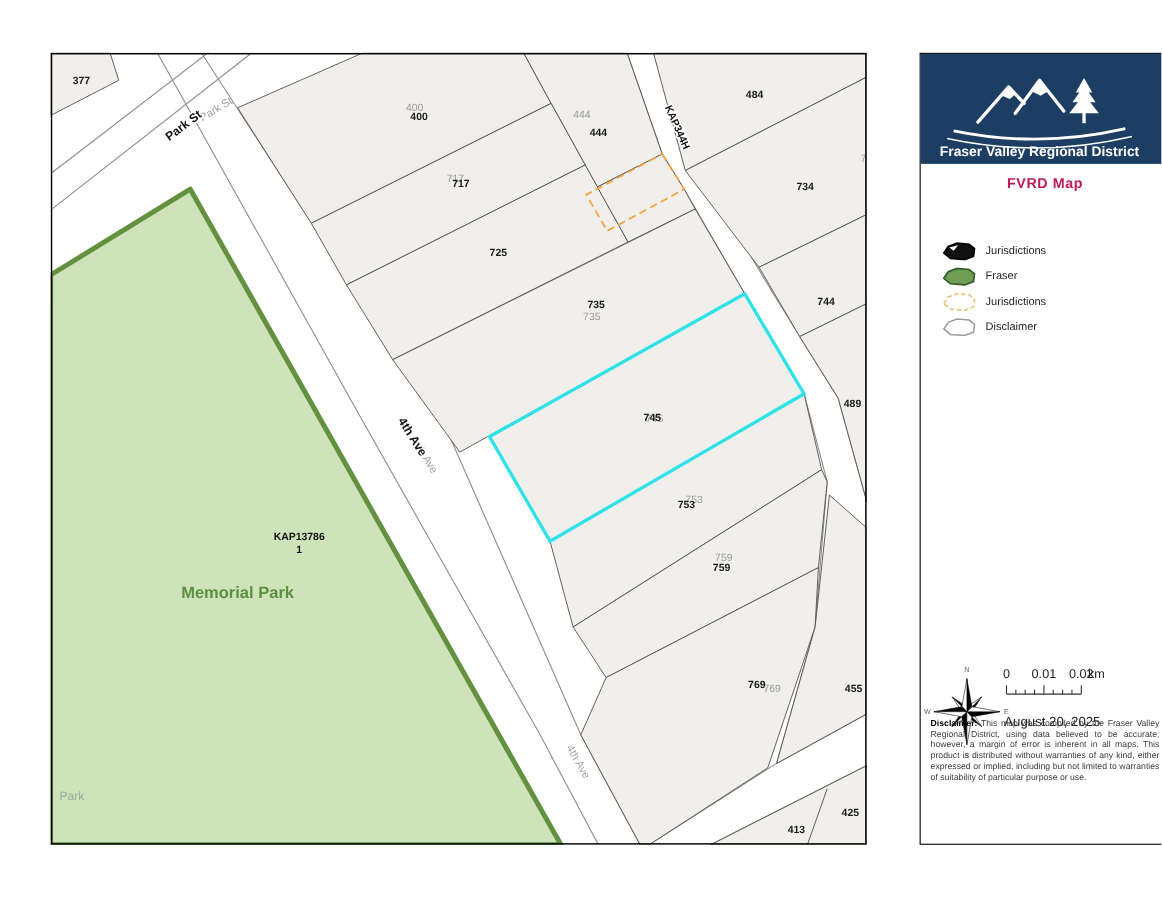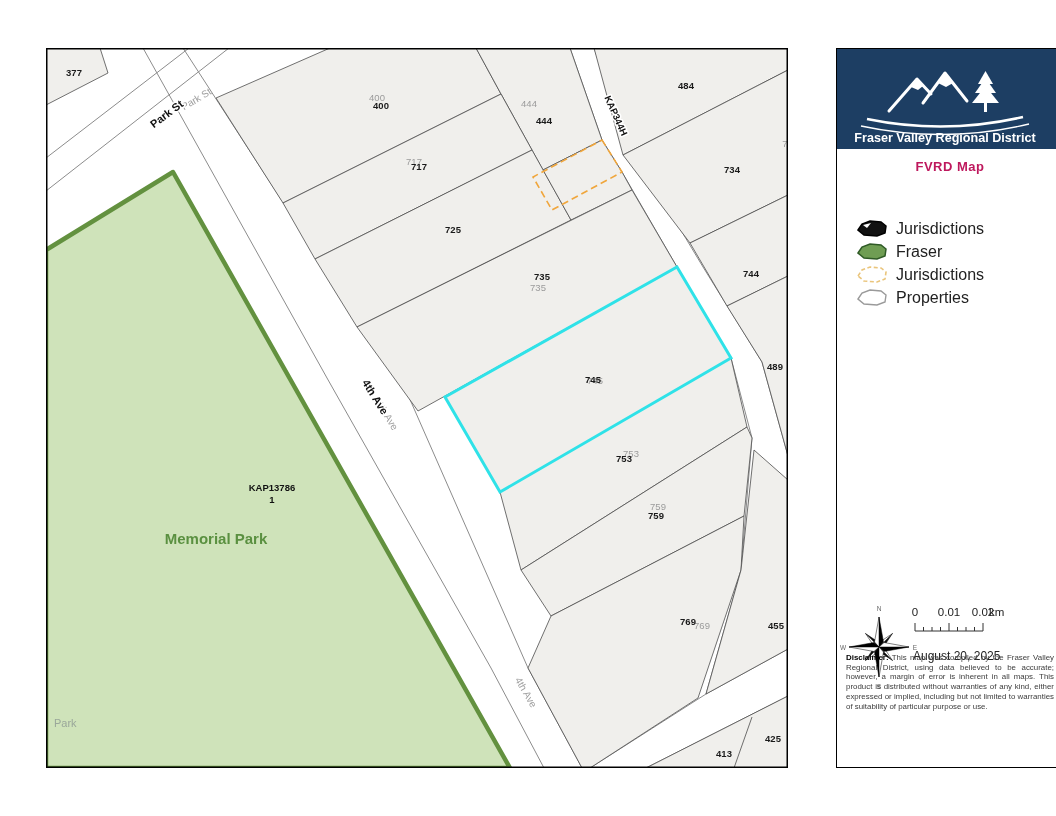--- a/index.html
+++ b/index.html
@@ -26,21 +26,21 @@
 
   
   #panel{position:absolute;left:788px;top:48px;width:228px;height:720px;background:#fff;
     border:1.5px solid #000;box-sizing:border-box;margin-left:48px;}
   #logo{position:absolute;left:0;top:0;width:100%;height:100px;background:#1d3e63;}
   #panel-title{position:absolute;left:0;top:110px;width:100%;text-align:center;
     font-size:13px;font-weight:bold;color:#be185d;letter-spacing:0.5px;}
   #legend{position:absolute;left:20px;top:168px;}
   .legend-row{display:flex;align-items:center;height:23px;}
   .legend-row svg{flex:0 0 30px;margin-right:9px;}
-  .legend-label{font-size:16px;color:#222;text-align:center;}
+  .legend-label{font-size:10px;color:#222;text-align:center;}
   #compass{position:absolute;left:2px;top:552px;}
   #scalebar{position:absolute;left:70px;top:556px;}
   #map-date{position:absolute;left:76px;top:600px;font-size:12px;color:#222;}
   #disclaimer{position:absolute;left:9px;right:9px;top:604px;font-size:7.9px;line-height:1.23;
     color:#3c3c3c;text-align:justify;}
   #disclaimer b{color:#000;}
   .compass-letter{font-size:6.5px;fill:#666;text-anchor:middle;font-family:"Liberation Sans",sans-serif;}
   .ruler{stroke:#333;stroke-width:1;fill:none;}
   .scale-num{font-size:11.5px;fill:#222;font-family:"Liberation Sans",sans-serif;}
 </style>
@@ -188,21 +188,21 @@
       <div class="legend-row">
         <svg width="30" height="17" viewBox="0 0 30 17">
           <polygon points="1,10 5,4 13,1 24,2 29,6 28,13 20,16 7,15" fill="none" stroke="#eac57c" stroke-width="1.6" stroke-dasharray="4 2.5"></polygon>
         </svg>
         <span class="legend-label">Jurisdictions</span>
       </div>
       <div class="legend-row">
         <svg width="30" height="17" viewBox="0 0 30 17">
           <polygon points="1,10 5,4 13,1 24,2 29,6 28,13 20,16 7,15" fill="#ffffff" stroke="#9a9a9a" stroke-width="1.4"></polygon>
         </svg>
-        <span class="legend-label">Properties</span>
+        <span class="legend-label">Disclaimer</span>
       </div>
     </div>
 
     <div id="compass">
       <svg width="80" height="92" viewBox="-40 -46 80 92">
         <g stroke="#000" stroke-width="0.5">
           <g transform="rotate(45)" opacity="0.95">
             <g>
                 <polygon points="0,-19 3,-4 0,0" fill="#000"></polygon>
                 <polygon points="0,-19 -3,-4 0,0" fill="#fff"></polygon>

